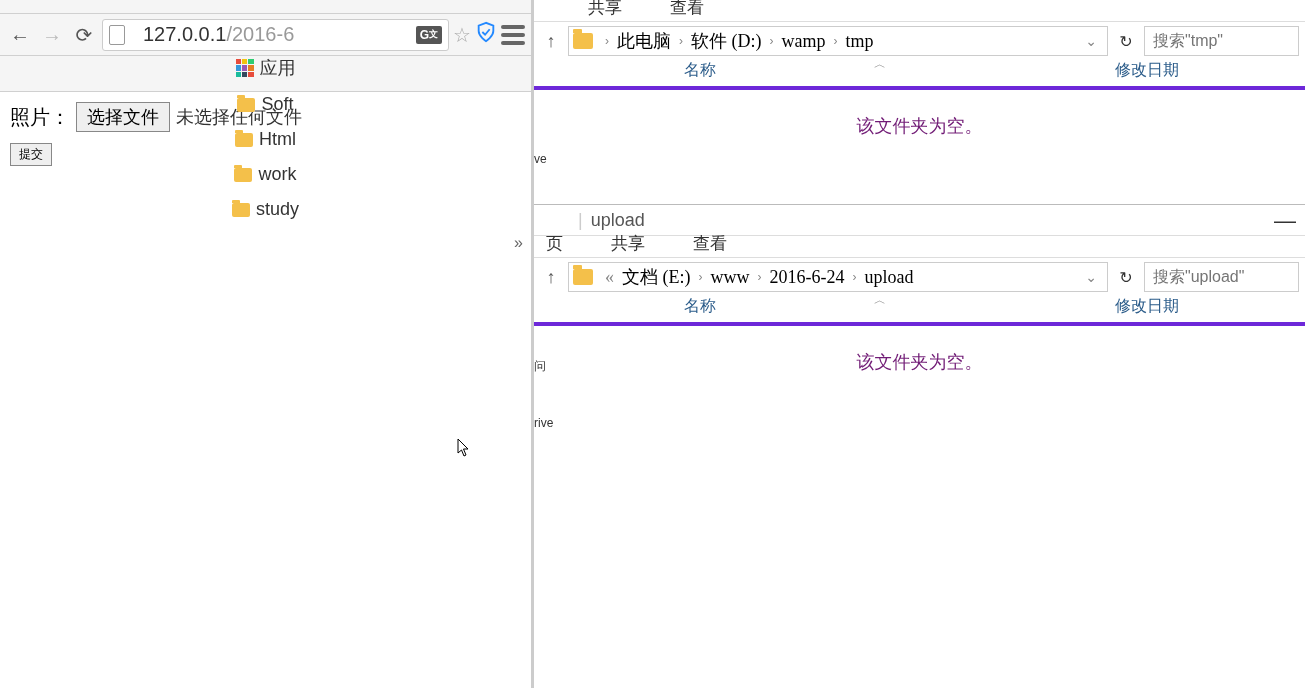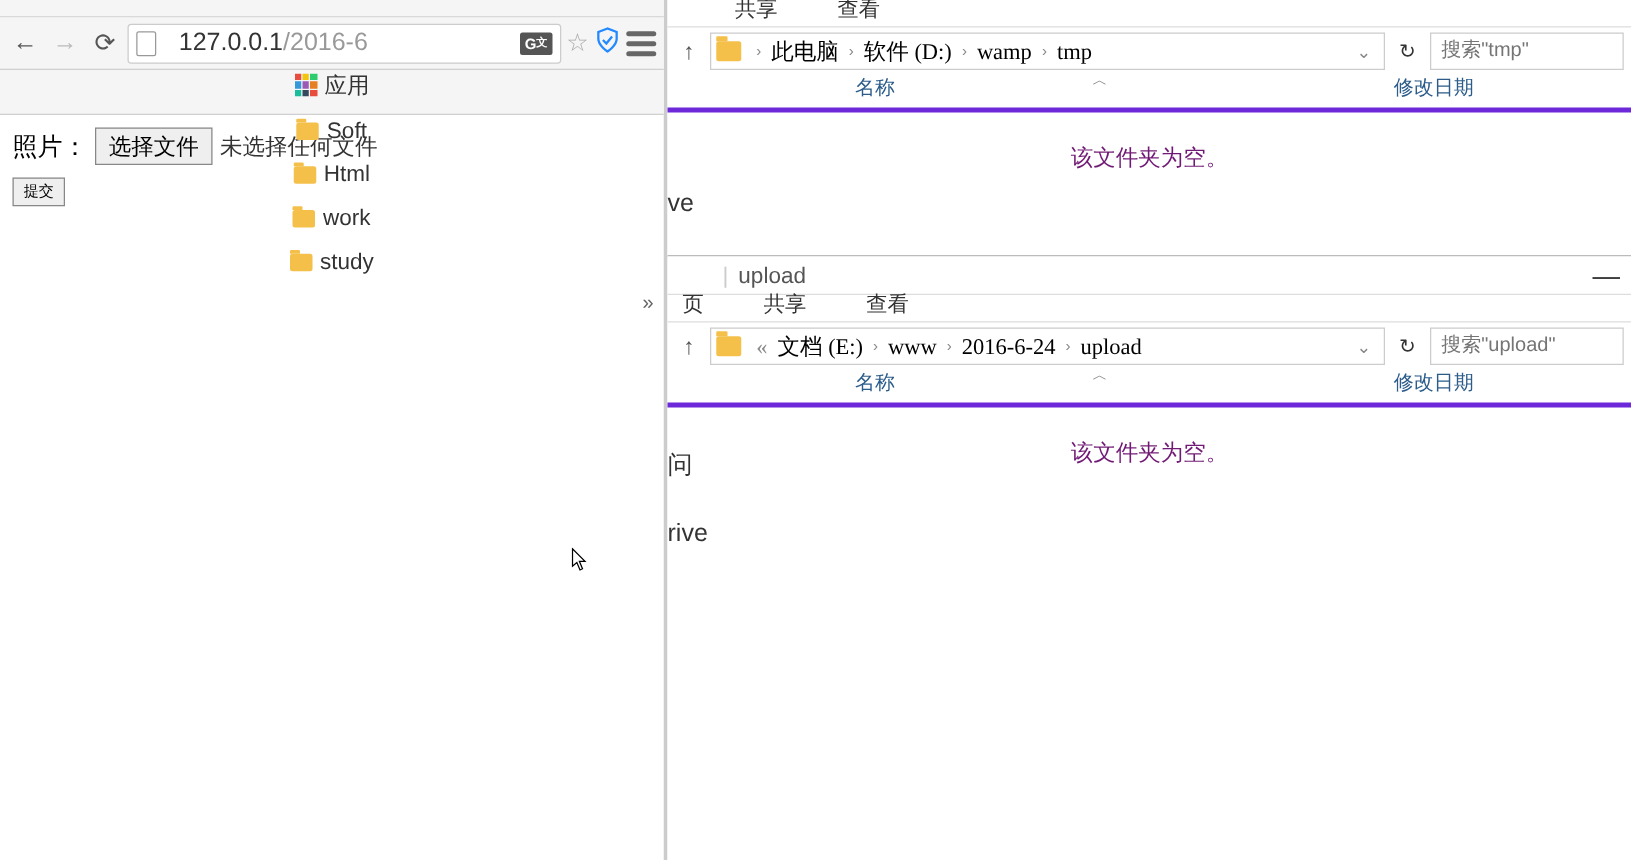--- a/index.html
+++ b/index.html
@@ -59,21 +59,21 @@
 .refresh { width: 24px; text-align: center; cursor: pointer; color: #333; font-size: 16px; }
 .search { width: 155px; height: 30px; border: 1px solid #ccc; padding: 0 8px; font-size: 16px; color: #888; font-family: inherit; }
 
 .col-head { height: 30px; display: flex; font-size: 16px; color: #2b5c8a; border-bottom: 4px solid #6d28d9; }
 .col-name { padding-left: 150px; flex: 1; position: relative; cursor: pointer; }
 .sort-ind { position: absolute; left: 340px; top: -4px; color: #888; font-size: 12px; }
 .col-date { width: 190px; cursor: pointer; }
 
 .empty-msg { text-align: center; padding-top: 24px; font-size: 18px; color: #701a75; }
 
-.side-frag { position: absolute; left: 0; font-size: 20px; color: #333; }
+.side-frag { position: absolute; left: 0; font-size: 12px; color: #333; }
 .exp1 .side-frag.f1 { top: 152px; } 
 .exp2 .side-frag.f1 { top: 152px; } 
 .exp2 .side-frag.f2 { top: 210px; }
 
 .fic { width: 20px; height: 16px; background: #f4c04a; border-radius: 2px; position: relative; display: inline-block; flex-shrink: 0; }
 .fic::before { content: ''; position: absolute; top: -4px; left: 0; width: 9px; height: 4px; background: #f4c04a; border-radius: 1px 1px 0 0; }
 
 .cursor { position: absolute; left: 457px; top: 438px; font-size: 18px; color: #000; pointer-events: none; }
 </style>
 </head>

